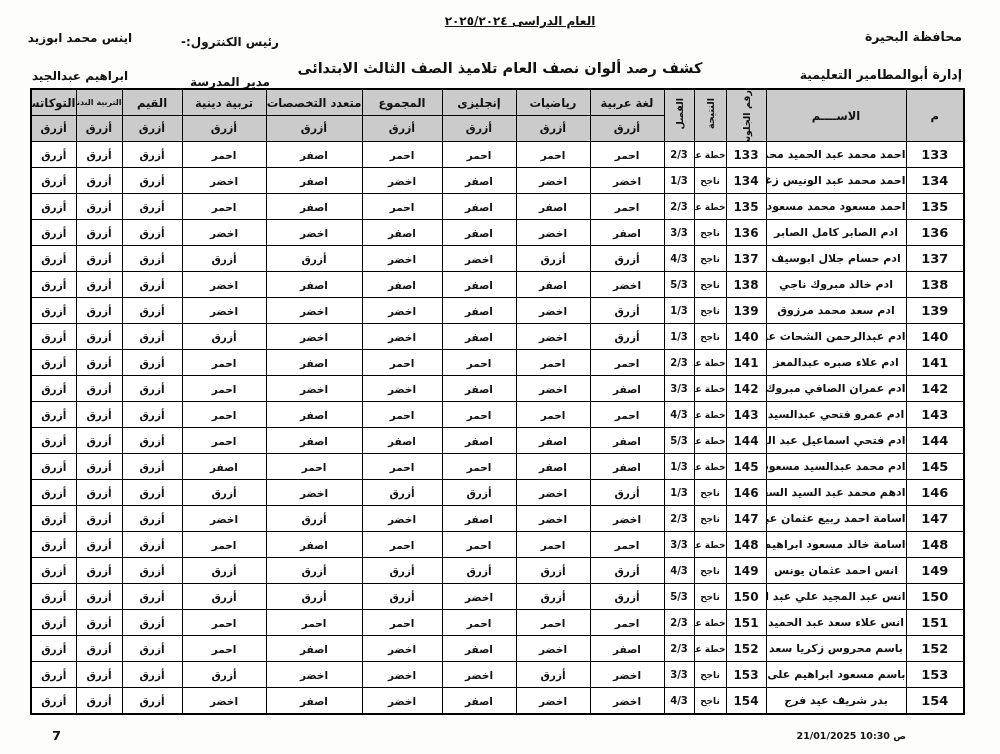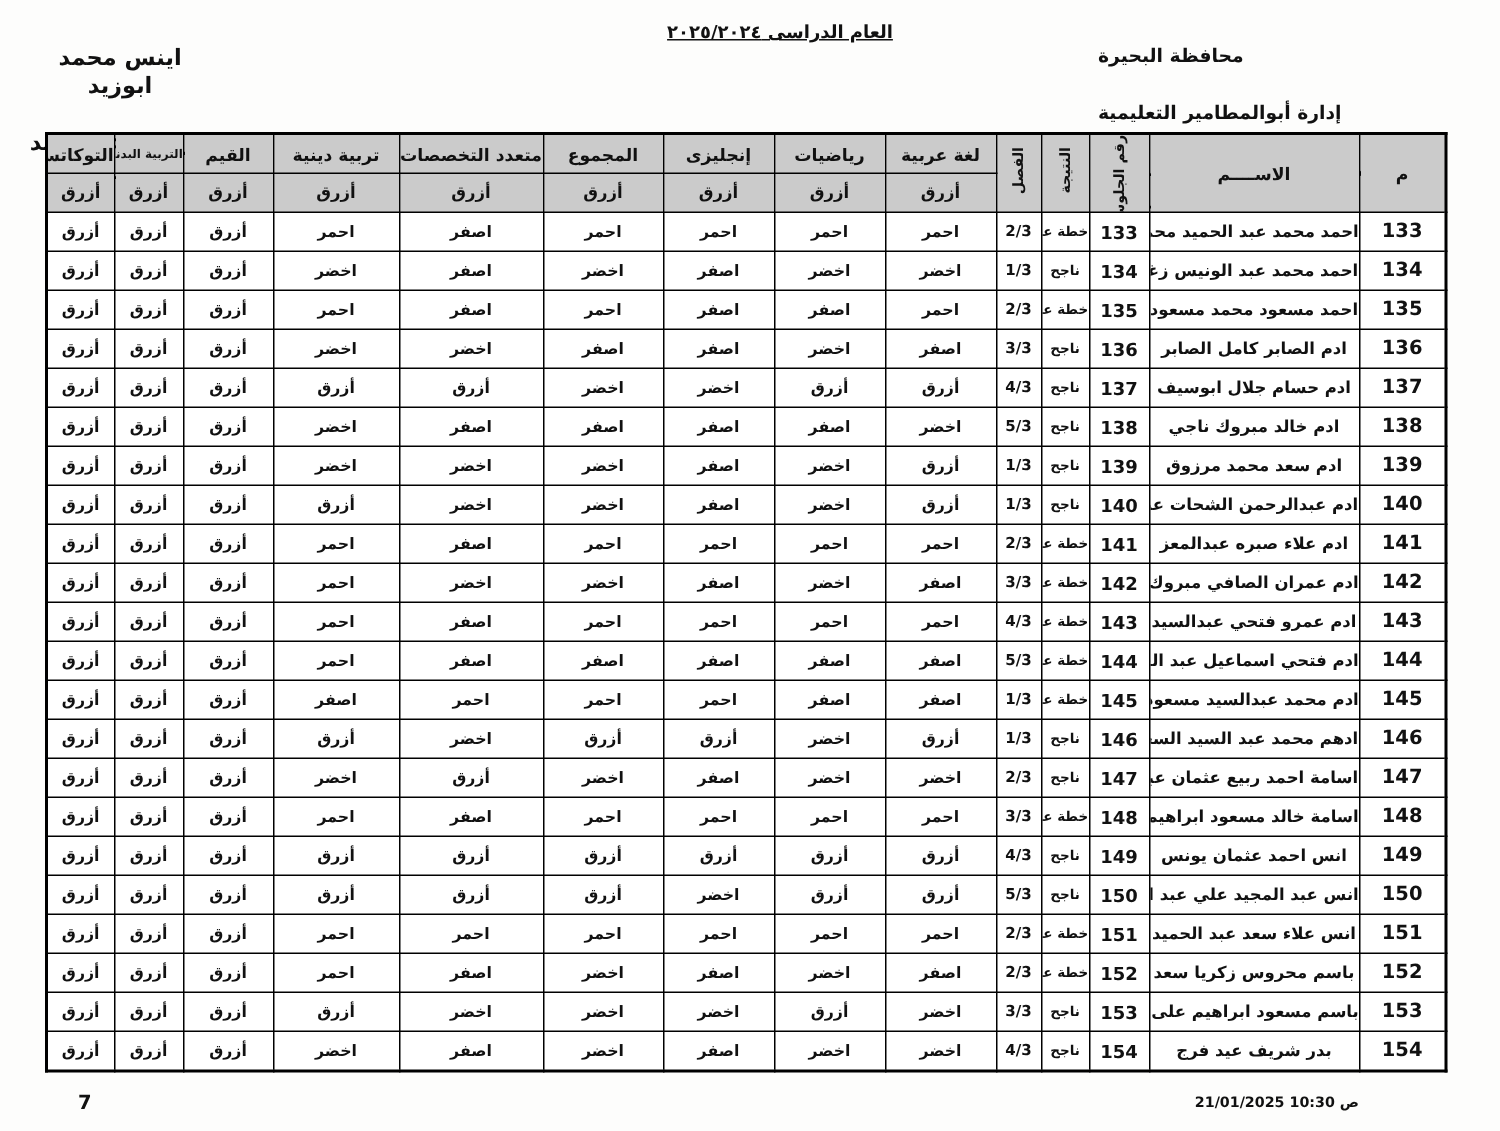--- a/index.html
+++ b/index.html
@@ -2,24 +2,24 @@
 <html lang="ar" dir="rtl"><head>
 <meta charset="utf-8">
 <style>
   html,body{margin:0;padding:0;background:#e8e8e8;}
   .page{
     position:relative;width:1000px;height:754px;background:#fdfdfc;
     font-family:"DejaVu Sans","Liberation Sans",sans-serif;
     color:#111;overflow:hidden;margin:0 auto;
   }
   .hdr{position:absolute;font-weight:bold;white-space:pre-line;}
-  .org{top:8px;right:38px;width:230px;text-align:left;font-size:12.5px;line-height:19px;}
+  .org{top:8px;right:38px;width:230px;text-align:right;font-size:12.5px;line-height:19px;}
   .year{top:14px;left:420px;width:200px;text-align:center;font-size:12px;text-decoration:underline;}
   .ctrl{top:12px;left:170px;width:120px;text-align:center;font-size:12px;line-height:20px;}
-  .signers{top:10px;left:15px;width:130px;text-align:center;font-size:15px;line-height:19px;}
+  .signers{top:10px;left:15px;width:130px;text-align:center;font-size:12px;line-height:19px;}
   .title{top:60px;left:0;width:100%;text-align:center;font-size:14.5px;letter-spacing:.2px;}
 
   table.sheet{
     position:absolute;top:88px;left:30px;width:933px;
     border-collapse:collapse;table-layout:fixed;
     font-weight:bold;
   }
   table.sheet th,table.sheet td{
     border:1px solid #000;padding:0;text-align:center;vertical-align:middle;
     overflow:hidden;white-space:nowrap;
@@ -46,26 +46,31 @@
 <div class="page">
 
   <div class="hdr org">
     <div>محافظة البحيرة</div>
     <div>إدارة أبوالمطامير التعليمية</div>
     <div>مدرسة رزق درويش الابتدائية الرسمى</div>
   </div>
 
   <div class="hdr year">العام الدراسى ٢٠٢٥/٢٠٢٤</div>
 
+  <div class="hdr ctrl">
+    <div>رئيس الكنترول:-</div>
+    <div>مدير المدرسة</div>
+  </div>
 
   <div class="hdr signers">
     <div>اينس محمد ابوزيد</div>
     <div>ابراهيم عبدالجيد شحاته</div>
   </div>
 
+  <div class="hdr title">كشف رصد ألوان نصف العام تلاميذ الصف الثالث الابتدائى</div>
 
   <table class="sheet">
     <colgroup>
       <col style="width:58px">
         <col style="width:140px">
         <col style="width:40px">
       <col style="width:32px">
         <col style="width:30px">
         <col style="width:74px">
       <col style="width:74px">

